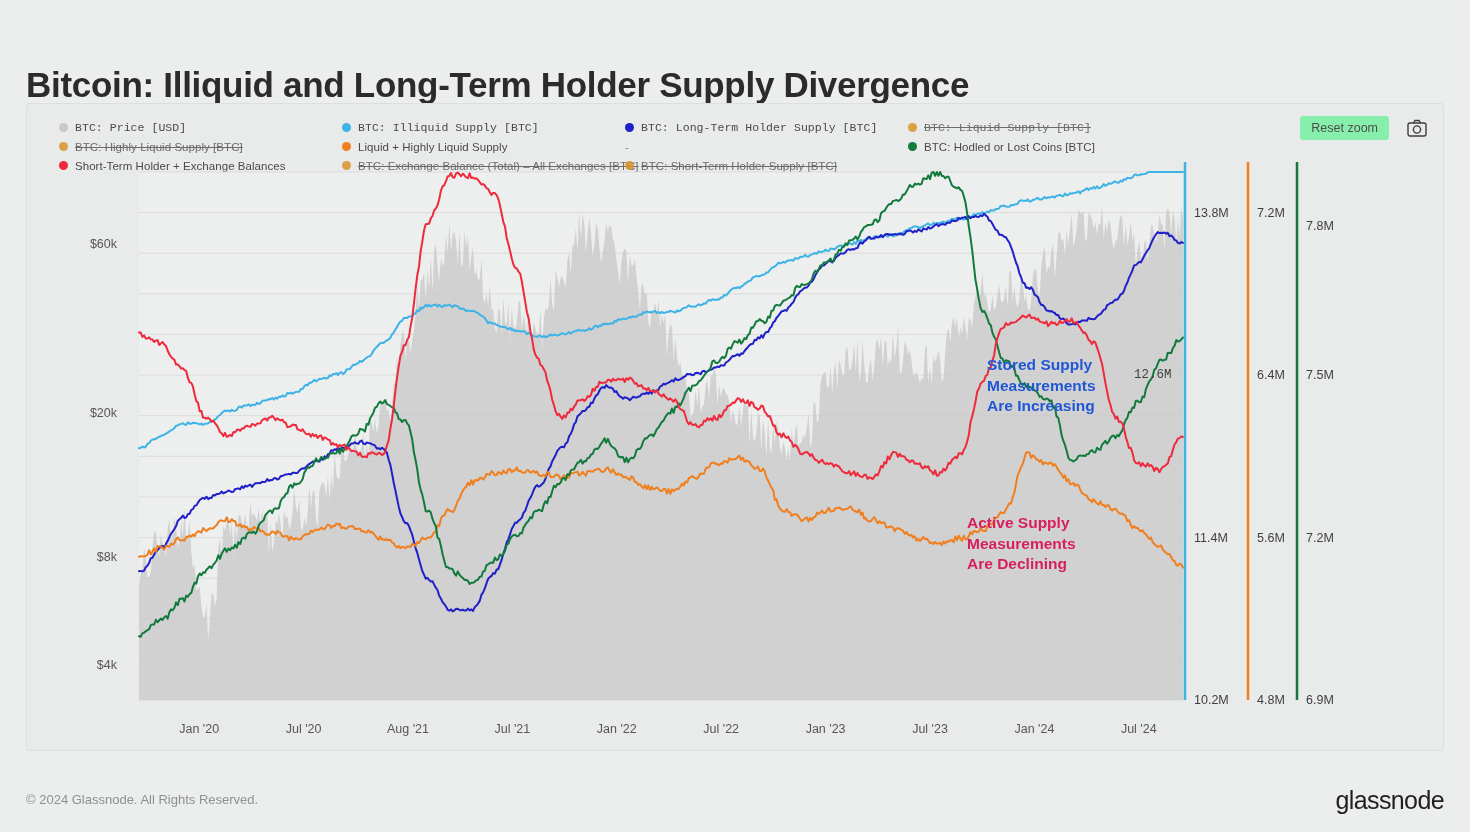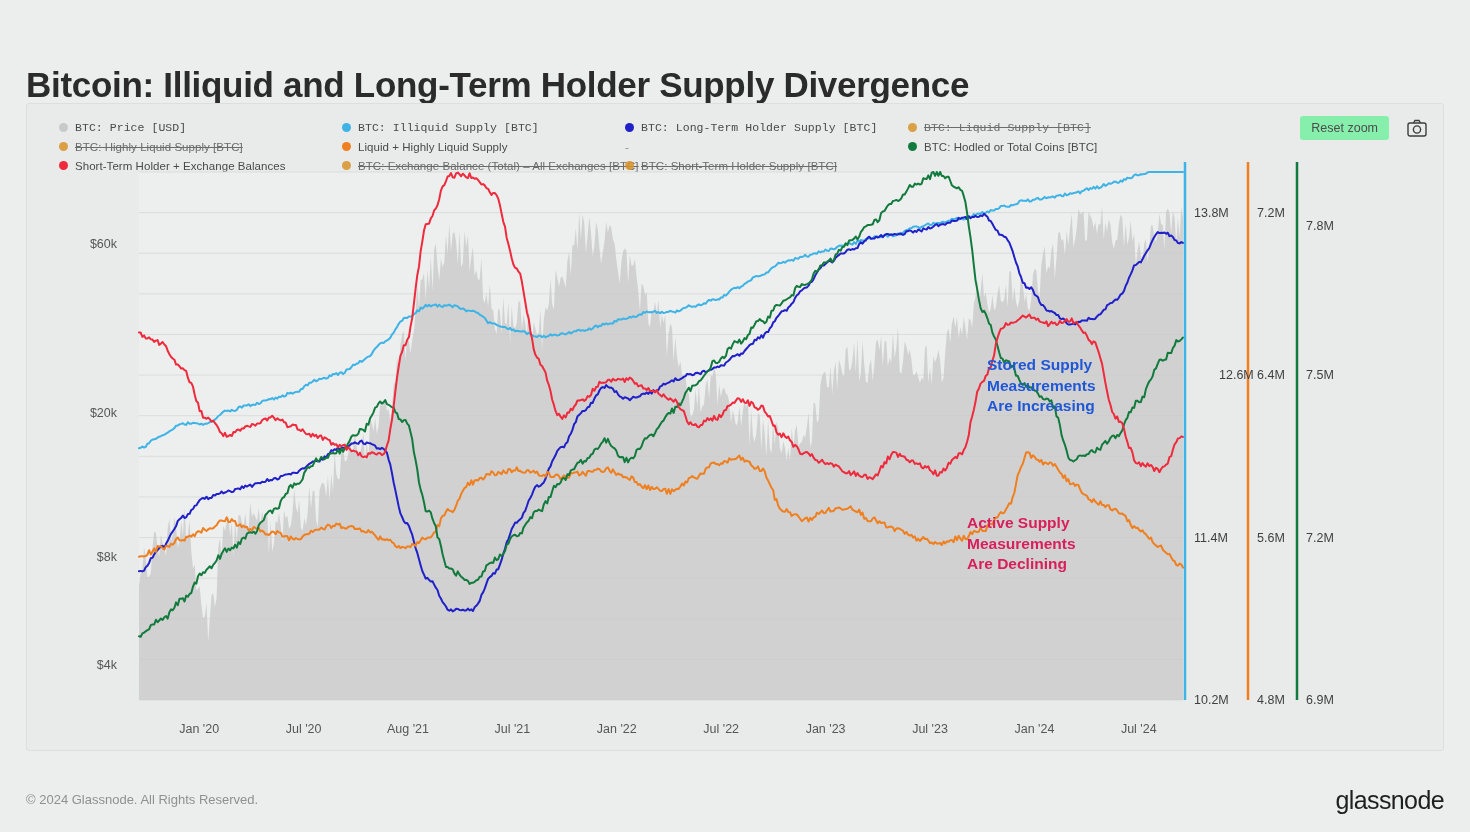--- a/index.html
+++ b/index.html
@@ -137,21 +137,21 @@
         </div>
         <div class="legend-item c1">
           <span class="legend-dot" style="background:#ef7f1f"></span>
           <span class="legend-label">Liquid + Highly Liquid Supply</span>
         </div>
         <div class="legend-item c2 dash">
           <span class="legend-label">-</span>
         </div>
         <div class="legend-item c3">
           <span class="legend-dot" style="background:#127a3d"></span>
-          <span class="legend-label">BTC: Hodled or Total Coins [BTC]</span>
+          <span class="legend-label">BTC: Hodled or Lost Coins [BTC]</span>
         </div>
       </div>
 
       <div class="legend-row r2">
         <div class="legend-item c0">
           <span class="legend-dot" style="background:#ee2a3c"></span>
           <span class="legend-label">Short-Term Holder + Exchange Balances</span>
         </div>
         <div class="legend-item c1 off">
           <span class="legend-dot" style="background:#d79326"></span>
@@ -214,21 +214,21 @@
         <div>Measurements</div>
         <div>Are Declining</div>
       </div>
 
       <div id="axis-labels">
           <div class="ylabel-left" style="top:81.55785045997573px; left:0; width:90px;">$60k</div>
           <div class="ylabel-left" style="top:251px; left:0; width:90px;">$20k</div>
           <div class="ylabel-left" style="top:395.3162518119255px; left:0; width:90px;">$8k</div>
           <div class="ylabel-left" style="top:503.25234057493196px; left:0; width:90px;">$4k</div>
           <div class="axis-tick" style="top:50.61538461538461px; left:1167px;">13.8M</div>
-          <div class="axis-tick" style="top:213.07692307692307px; left:1192px;">12.6M</div>
+          <div class="axis-tick" style="top:213.07692307692307px; left:1107px;font-family:Liberation Mono, monospace;">12.6M</div>
           <div class="axis-tick" style="top:375.53846153846155px; left:1167px;">11.4M</div>
           <div class="axis-tick" style="top:538px; left:1167px;">10.2M</div>
           <div class="axis-tick" style="top:50.61538461538461px; left:1230px;">7.2M</div>
           <div class="axis-tick" style="top:213.07692307692307px; left:1230px;">6.4M</div>
           <div class="axis-tick" style="top:375.53846153846155px; left:1230px;">5.6M</div>
           <div class="axis-tick" style="top:538px; left:1230px;">4.8M</div>
           <div class="axis-tick" style="top:64px; left:1279px;">7.8M</div>
           <div class="axis-tick" style="top:213.07692307692307px; left:1279px;">7.5M</div>
           <div class="axis-tick" style="top:375.53846153846155px; left:1279px;">7.2M</div>
           <div class="axis-tick" style="top:538px; left:1279px;">6.9M</div>

